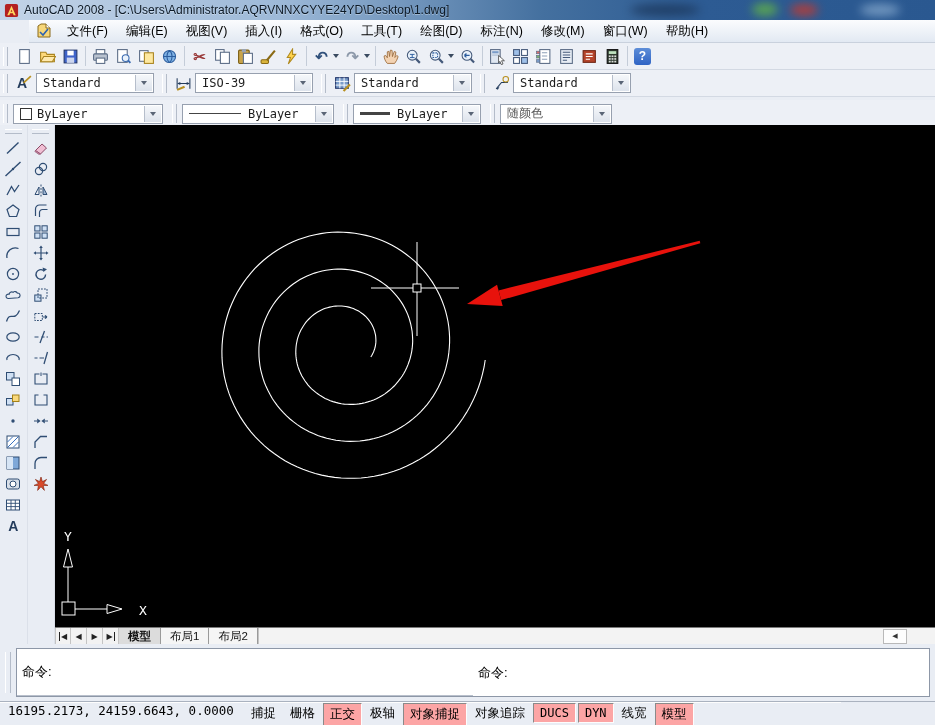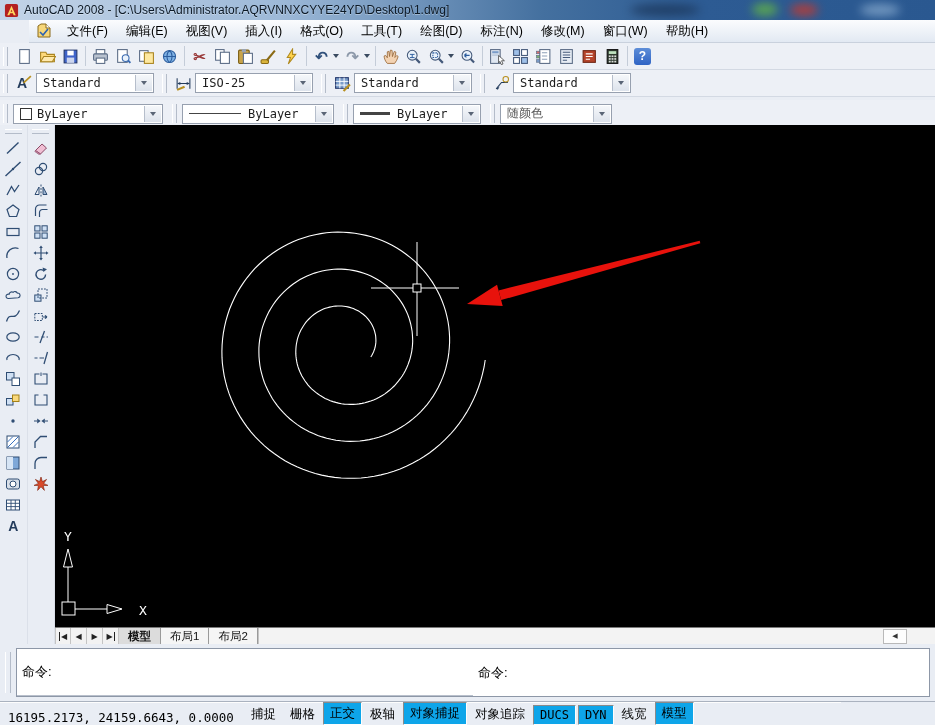--- a/index.html
+++ b/index.html
@@ -72,26 +72,26 @@
   
   #cmd{left:0;top:644px;width:935px;height:58px;background:#e9edf4;display:flex;align-items:stretch;
     padding:4px 5px 4px 2px;box-sizing:border-box;border-bottom:1px solid #aab2bf;}
   .cgrip{width:4px;border-left:1px solid #fff;border-right:1px solid #b4bcc9;margin:4px 5px 4px 3px;}
   .cbox{flex:1;border:1px solid #8d97a7;background:#fff;display:flex;flex-direction:row;}
   .crow{flex:1;font-size:13px;color:#000;padding:3px 5px;display:flex;align-items:center;}
   .crow.hist{border-bottom:1px solid #b9c0cc;}
 
   
   #status{left:0;top:702px;width:841px;height:23px;background:#e9edf4;border-top:1px solid #fdfdfd;
-    display:flex;align-items:flex-end;box-sizing:border-box;}
+    display:flex;align-items:flex-start;box-sizing:border-box;}
   .coords{font-family:"DejaVu Sans Mono","Liberation Mono",monospace;font-size:12.5px;color:#000;
     padding:0 8px;width:228px;flex:0 0 auto;}
   .sbtn{font-size:12.5px;color:#000;padding:2px 6px;margin:0 1px;white-space:nowrap;}
   .sbtn.latin{font-family:"DejaVu Sans Mono","Liberation Mono",monospace;font-size:12px;}
-  .sbtn.pressed{border:1px solid;border-color:#8a8a8a #fdfdfd #fdfdfd #8a8a8a;background:#0ea5e9;}
+  .sbtn.pressed{border:1px solid;border-color:#8a8a8a #fdfdfd #fdfdfd #8a8a8a;background:#fca5a5;}
 </style>
 </head>
 <body>
 
 <div id="page">
 
   <div class="abs" id="titlebar">
     <span style="display:inline-flex;">
       <svg width="15" height="15" viewBox="0 0 16 16">
           <rect x="1" y="1" width="14" height="14" rx="2" fill="#b32020"></rect>
@@ -316,21 +316,21 @@
     <div class="vgrip" style="margin-left:8px;"></div>
     <span class="ti">
         <svg viewBox="0 0 16 16">
           <path d="M2 3 v10 M14 3 v10 M3 8 h10" stroke="#243c5c" fill="none"></path>
           <polygon points="2,8 5,6.6 5,9.4" fill="#243c5c"></polygon>
           <polygon points="14,8 11,6.6 11,9.4" fill="#243c5c"></polygon>
           <line x1="2" y1="14" x2="9" y2="11" stroke="#b8901f" stroke-width="2"></line>
         </svg>
       </span>
     <div class="combo" style="width:118px;">
-      <span>ISO-25</span>
+      <span>ISO-39</span>
       <span class="db">
           <span class="dcar"></span>
         </span>
     </div>
     <div class="vgrip" style="margin-left:8px;"></div>
     <span class="ti">
         <svg viewBox="0 0 16 16">
           <rect x="1.5" y="2.5" width="12" height="10" fill="#7a9cc9" stroke="#24376b"></rect>
           <path d="M1.5 6 h12 M1.5 9.5 h12 M5.5 2.5 v10 M9.5 2.5 v10" stroke="#fff" stroke-width="0.9"></path>
           <line x1="9" y1="15" x2="15" y2="9" stroke="#b8901f" stroke-width="2"></line>

